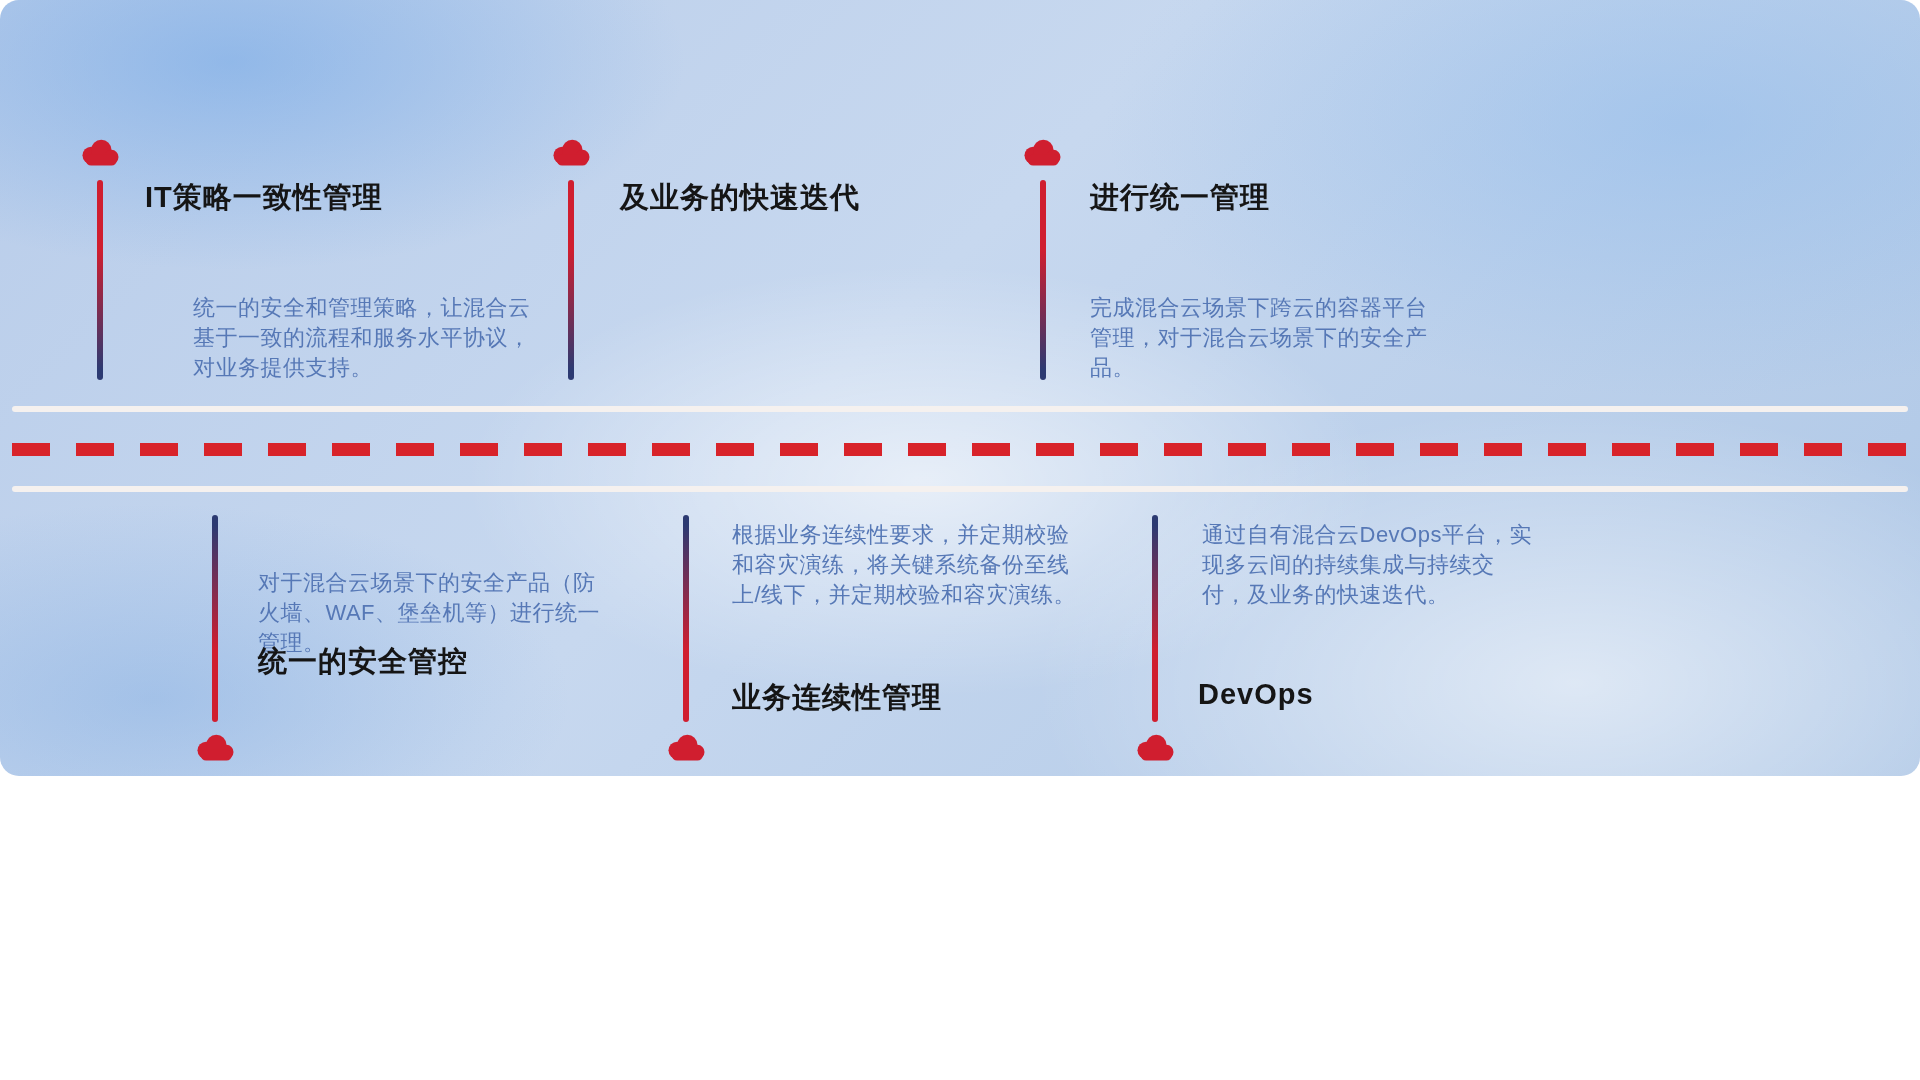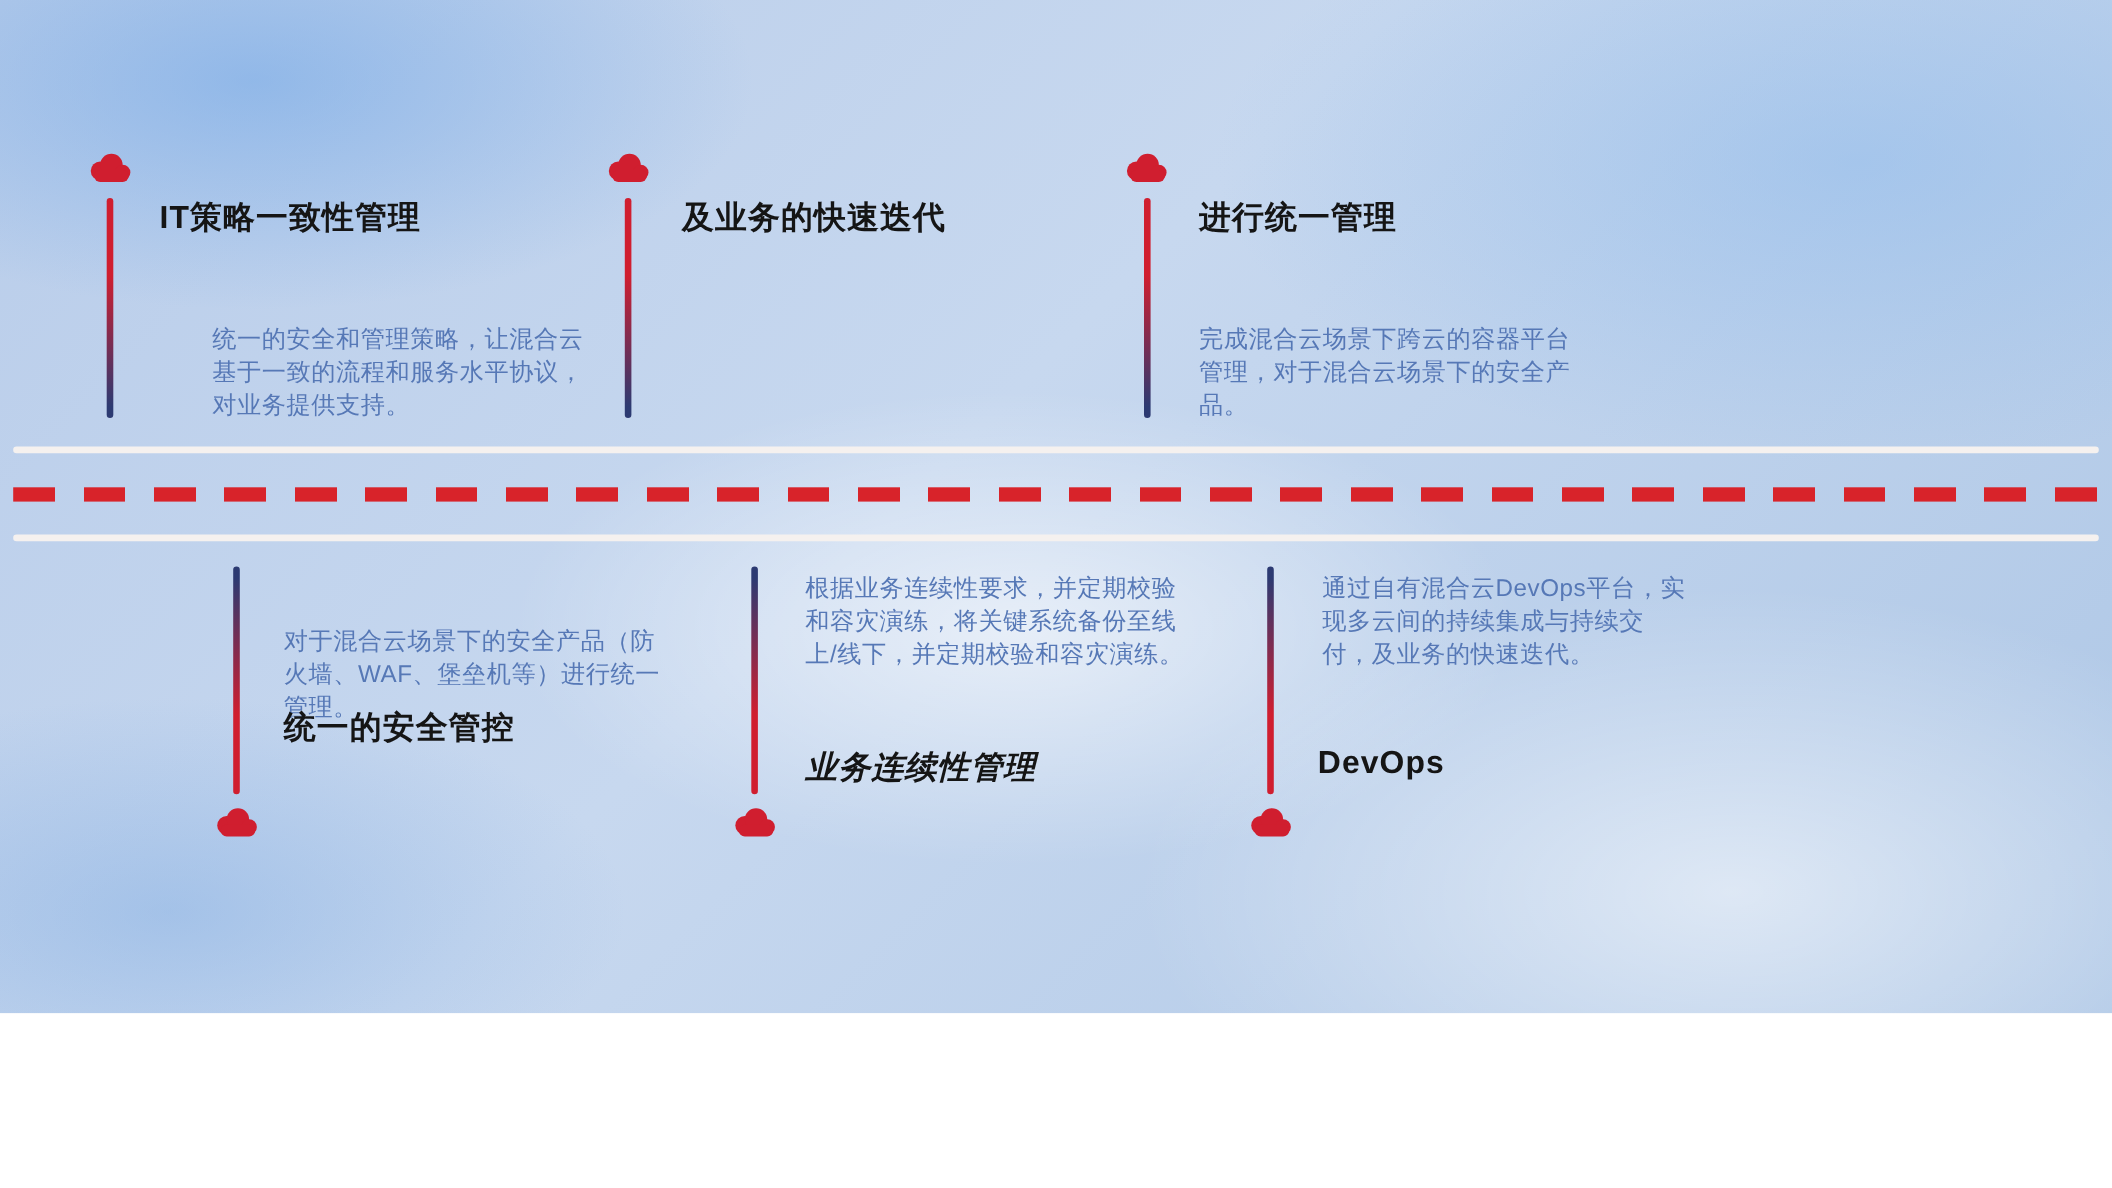--- a/index.html
+++ b/index.html
@@ -7,28 +7,29 @@
   html, body {
     width: 1920px;
     height: 1080px;
     overflow: hidden;
     font-family: "Liberation Sans", "DejaVu Sans", sans-serif;
   }
 
   .stage {
     position: relative;
     width: 1920px;
-    height: 921px;
+    height: 776px;
     background:
       radial-gradient(ellipse 700px 320px at 12% 8%,  rgba(110,165,230,0.55), transparent 65%),
       radial-gradient(ellipse 900px 420px at 88% 16%, rgba(140,185,235,0.50), transparent 65%),
       radial-gradient(ellipse 760px 360px at 48% 62%, rgba(255,255,255,0.60), transparent 60%),
       radial-gradient(ellipse 900px 460px at 82% 88%, rgba(255,255,255,0.55), transparent 60%),
       radial-gradient(ellipse 640px 300px at 8% 90%,  rgba(125,170,225,0.45), transparent 65%),
       linear-gradient(135deg, #b9cdea 0%, #c7d8ef 45%, #aec7e6 100%);
+    border-radius: 19px;
   }
 
   .abs { position: absolute; }
 
   
   .cloud {
     width: 47px;
     height: 34px;
     color: var(--cloud-red, #d01e2f);
   }
@@ -153,21 +154,21 @@
     <svg viewBox="0 0 60 40" aria-hidden="true">
       <g fill="currentColor">
         <circle cx="18" cy="23" r="11"></circle>
         <circle cx="31" cy="16" r="13"></circle>
         <circle cx="44" cy="25" r="9"></circle>
         <rect x="11" y="22" width="40" height="14" rx="7"></rect>
       </g>
     </svg>
   </div>
   <div class="abs item-desc" style="left:732px; top:520px; width:345px;">根据业务连续性要求，并定期校验和容灾演练，将关键系统备份至线上/线下，并定期校验和容灾演练。</div>
-  <div class="abs item-title" style="left:732px; top:678px;font-style:italic;">业务连续性管理</div>
+  <div class="abs item-title" style="left:732px; top:678px;">业务连续性管理</div>
 
   <div class="abs vline up" style="left:1152px; top:515px; height:207px;"></div>
   <div class="abs cloud" style="left:1132px; top:731px;">
     <svg viewBox="0 0 60 40" aria-hidden="true">
       <g fill="currentColor">
         <circle cx="18" cy="23" r="11"></circle>
         <circle cx="31" cy="16" r="13"></circle>
         <circle cx="44" cy="25" r="9"></circle>
         <rect x="11" y="22" width="40" height="14" rx="7"></rect>
       </g>

